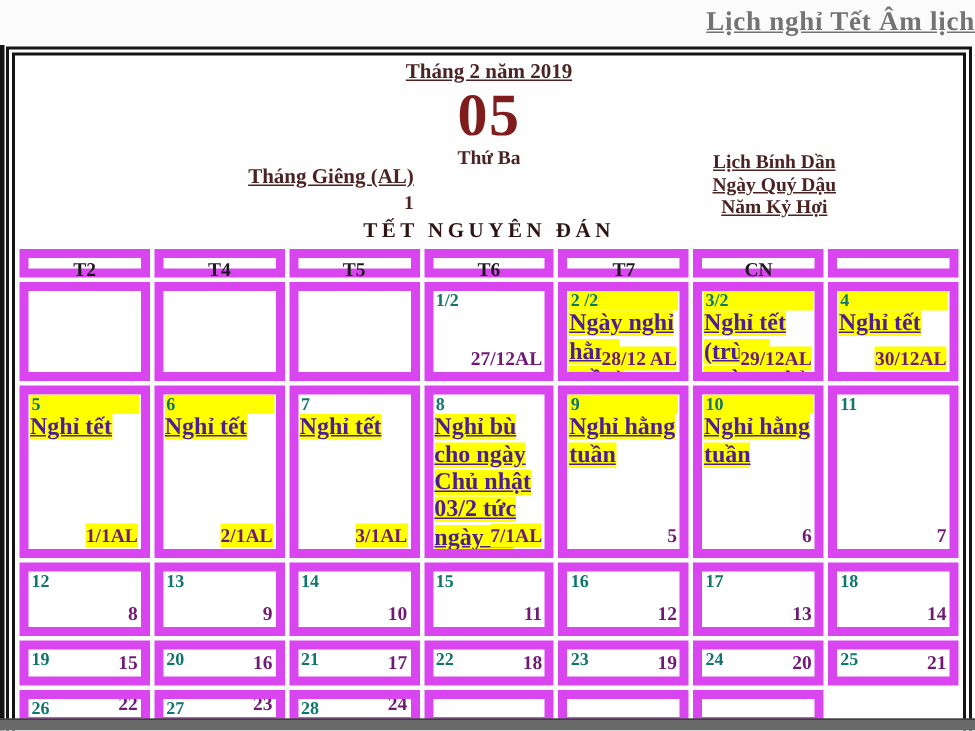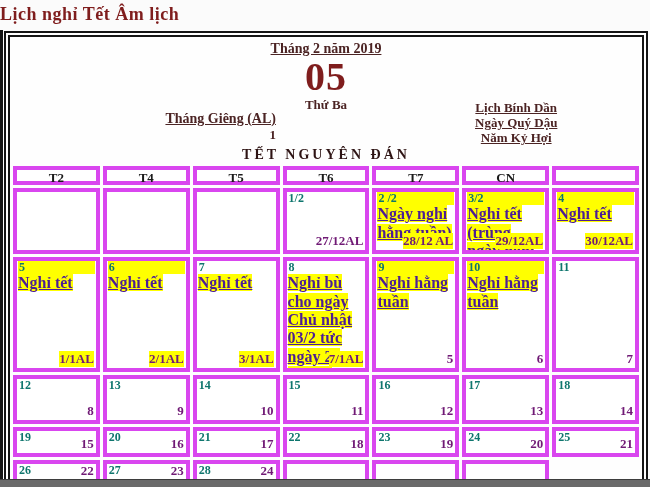--- a/index.html
+++ b/index.html
@@ -5,24 +5,25 @@
   * { margin:0; padding:0; box-sizing:border-box; }
   html,body { width:650px; height:487px; }
   body {
     font-family:"Liberation Serif","DejaVu Serif",serif;
     background:#fbfbfb;
     position:relative;
     overflow:hidden;
     font-weight:bold;
   }
   .page-title {
-    text-align:left;
+    text-align:right;
     font-size:18px;
     font-weight:bold;
-    color:#7f1d1d;
+    color:#737373;
+    text-decoration:underline;
     padding-top:4px;
     letter-spacing:0.5px;
   }
   .photo-edge-left {
     position:absolute; left:0; top:30px; bottom:0; width:3px; background:#141414;
   }
   .photo-edge-bottom {
     position:absolute; left:0; right:0; bottom:0; height:8px; background:#6a6a6a;
     border-top:1px solid #3d3d3d; z-index:5;
   }
@@ -58,21 +59,21 @@
   .holiday-title {
     font-size:14px; letter-spacing:3px; color:#2e1414; margin-top:2px; margin-bottom:3px;
   }
   .grid {
     display:grid;
     grid-template-columns:repeat(7,1fr);
     grid-template-rows:19px 66px 115px 49px 30px 24px;
     gap:3px;
   }
   .dow, .cell {
-    border:4px solid #d946ef;
+    border:6px solid #d946ef;
     background:#fff;
   }
   .dow {
     text-align:center; font-size:13px; color:#1a1a1a; line-height:15px;
   }
   .cell { position:relative; overflow:hidden; padding:0 1px; }
   .solar {
     display:block; font-size:12px; color:#0f766e; line-height:1.1;
     padding-left:1px;
   }

